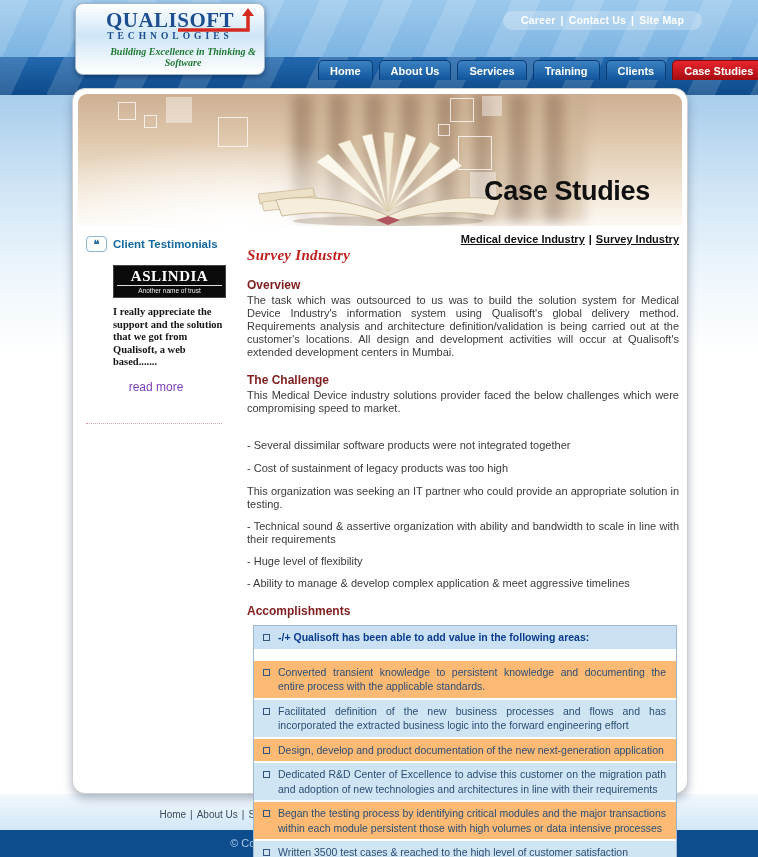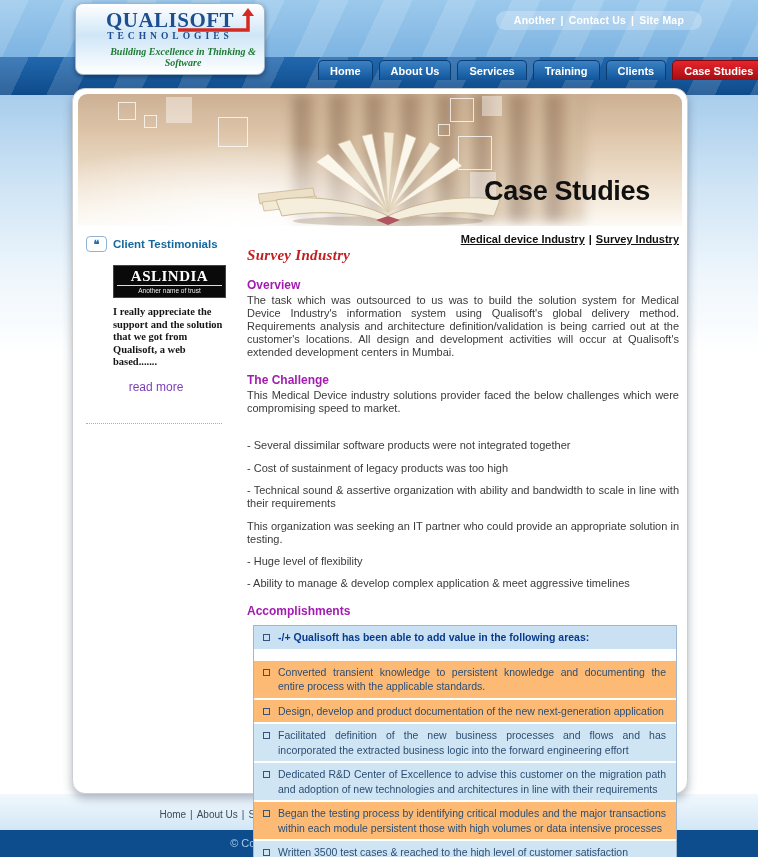--- a/index.html
+++ b/index.html
@@ -85,21 +85,21 @@
   .sb-quote { margin:8px 0 0 27px; width:114px; font-family:"Liberation Serif", serif;
     font-weight:bold; font-size:10.5px; line-height:12.5px; color:#151515; }
   .read-more-row { width:140px; text-align:center; margin-top:8px; }
   .read-more { font-size:12px; color:#7c3db8; cursor:pointer; }
   .sb-divider { margin-top:28px; width:136px; border-bottom:1px dotted #cfa0a0; height:1px; }
 
   
   .main { position:absolute; left:174px; top:158px; width:432px; color:#3a3a3a; }
   .survey-title { font-family:"Liberation Serif", serif; font-style:italic; font-weight:bold;
     font-size:15px; color:#c02020; letter-spacing:.3px; }
-  h2.sec { font-size:12px; font-weight:bold; color:#a21caf; margin-top:14px; }
+  h2.sec { font-size:12px; font-weight:bold; color:#7f1d1d; margin-top:14px; }
   .para { font-size:11px; line-height:13px; text-align:justify; margin-top:2px; }
   .chal-item { font-size:11px; line-height:13px; text-align:justify; margin-top:9px; }
   .chal-item.first { margin-top:24px; }
 
   
   .acc-table { margin:7px 0 0 6px; width:424px; border:1px solid #9db8cf; background:#fff; }
   .trow { position:relative; padding:4px 10px 4px 24px; font-size:10.5px; line-height:14.5px;
     color:#2c4e74; border-bottom:2px solid #fff; text-align:justify; }
   .trow:last-child { border-bottom:none; }
   .trow .bullet { position:absolute; left:9px; top:8px; width:7px; height:7px;
@@ -120,21 +120,21 @@
     font-size:11px; color:#a9cbe9; }
 </style>
 </head>
 <body>
 
 <div class="page">
 
   <div class="top-strip">
     <div class="stripes"></div>
     <div class="quick-pill">
-      <span>Another</span><span class="sep">|</span><span>Contact Us</span><span class="sep">|</span><span>Site Map</span>
+      <span>Career</span><span class="sep">|</span><span>Contact Us</span><span class="sep">|</span><span>Site Map</span>
     </div>
   </div>
 
   <div class="logo-box">
     <svg class="logo-arrow" width="176" height="30" viewBox="0 0 176 30">
       <polyline points="96,22 166,22 166,7" fill="none" stroke="#d42a20" stroke-width="3.5"></polyline>
       <polygon points="160,8 172,8 166,0" fill="#d42a20"></polygon>
     </svg>
     <div class="logo-name">QUALISOFT</div>
     <div class="logo-div">TECHNOLOGIES</div>
@@ -211,43 +211,43 @@
     <div class="main">
       <div class="survey-title">Survey Industry</div>
 
       <h2 class="sec">Overview</h2>
       <div class="para">The task which was outsourced to us was to build the solution system for Medical Device Industry's information system using Qualisoft's global delivery method. Requirements analysis and architecture definition/validation is being carried out at the customer's locations. All design and development activities will occur at Qualisoft's extended development centers in Mumbai.</div>
 
       <h2 class="sec">The Challenge</h2>
       <div class="para">This Medical Device industry solutions provider faced the below challenges which were compromising speed to market.</div>
       <div class="chal-item first">- Several dissimilar software products were not integrated together</div>
       <div class="chal-item" style="margin-top:10px;">- Cost of sustainment of legacy products was too high</div>
+      <div class="chal-item" style="margin-top:10px;">This organization was seeking an IT partner who could provide an appropriate solution in testing.</div>
       <div class="chal-item" style="margin-top:9px;">- Technical sound &amp; assertive organization with ability and bandwidth to scale in line with their requirements</div>
-      <div class="chal-item" style="margin-top:10px;">This organization was seeking an IT partner who could provide an appropriate solution in testing.</div>
       <div class="chal-item" style="margin-top:9px;">- Huge level of flexibility</div>
       <div class="chal-item" style="margin-top:9px;">- Ability to manage &amp; develop complex application &amp; meet aggressive timelines</div>
 
       <h2 class="sec">Accomplishments</h2>
       <div class="acc-table">
         <div class="trow th">
           <span class="bullet"></span>
           <span>-/+ Qualisoft has been able to add value in the following areas:</span>
         </div>
         <div class="trow blank"></div>
         <div class="trow dark">
           <span class="bullet"></span>
           <span>Converted transient knowledge to persistent knowledge and documenting the entire process with the applicable standards.</span>
         </div>
+        <div class="trow light">
+          <span class="bullet"></span>
+          <span>Facilitated definition of the new business processes and flows and has incorporated the extracted business logic into the forward engineering effort</span>
+        </div>
         <div class="trow dark">
           <span class="bullet"></span>
           <span>Design, develop and product documentation of the new next-generation application</span>
-        </div>
-        <div class="trow light">
-          <span class="bullet"></span>
-          <span>Facilitated definition of the new business processes and flows and has incorporated the extracted business logic into the forward engineering effort</span>
         </div>
         <div class="trow light">
           <span class="bullet"></span>
           <span>Dedicated R&amp;D Center of Excellence to advise this customer on the migration path and adoption of new technologies and architectures in line with their requirements</span>
         </div>
         <div class="trow dark">
           <span class="bullet"></span>
           <span>Began the testing process by identifying critical modules and the major transactions within each module persistent those with high volumes or data intensive processes</span>
         </div>
         <div class="trow light">

